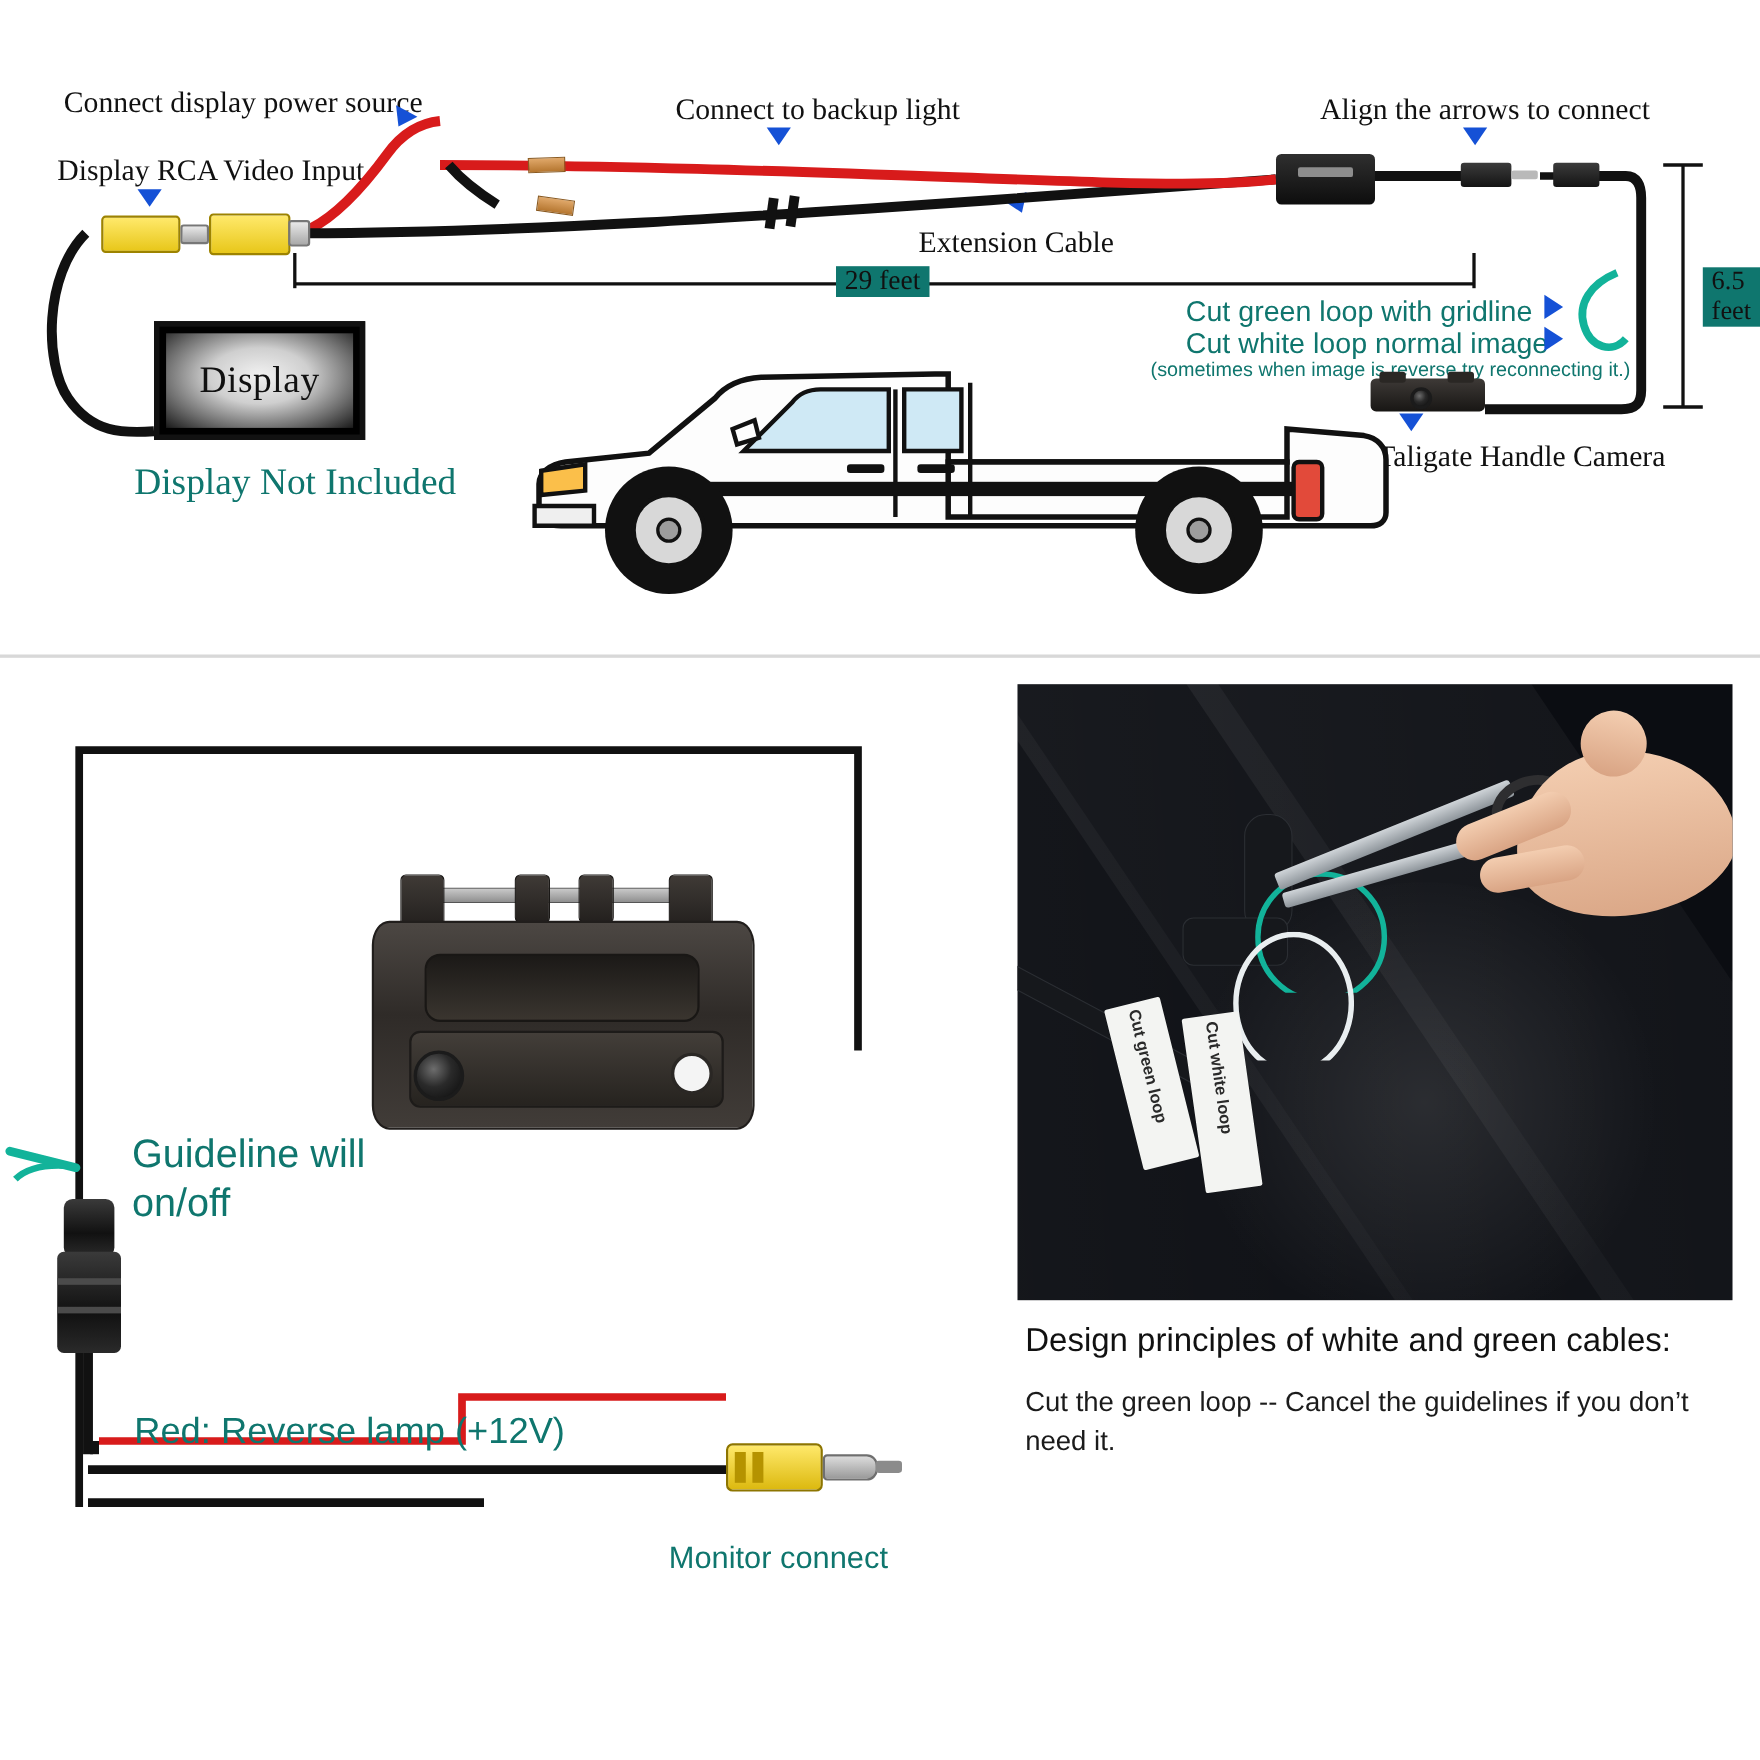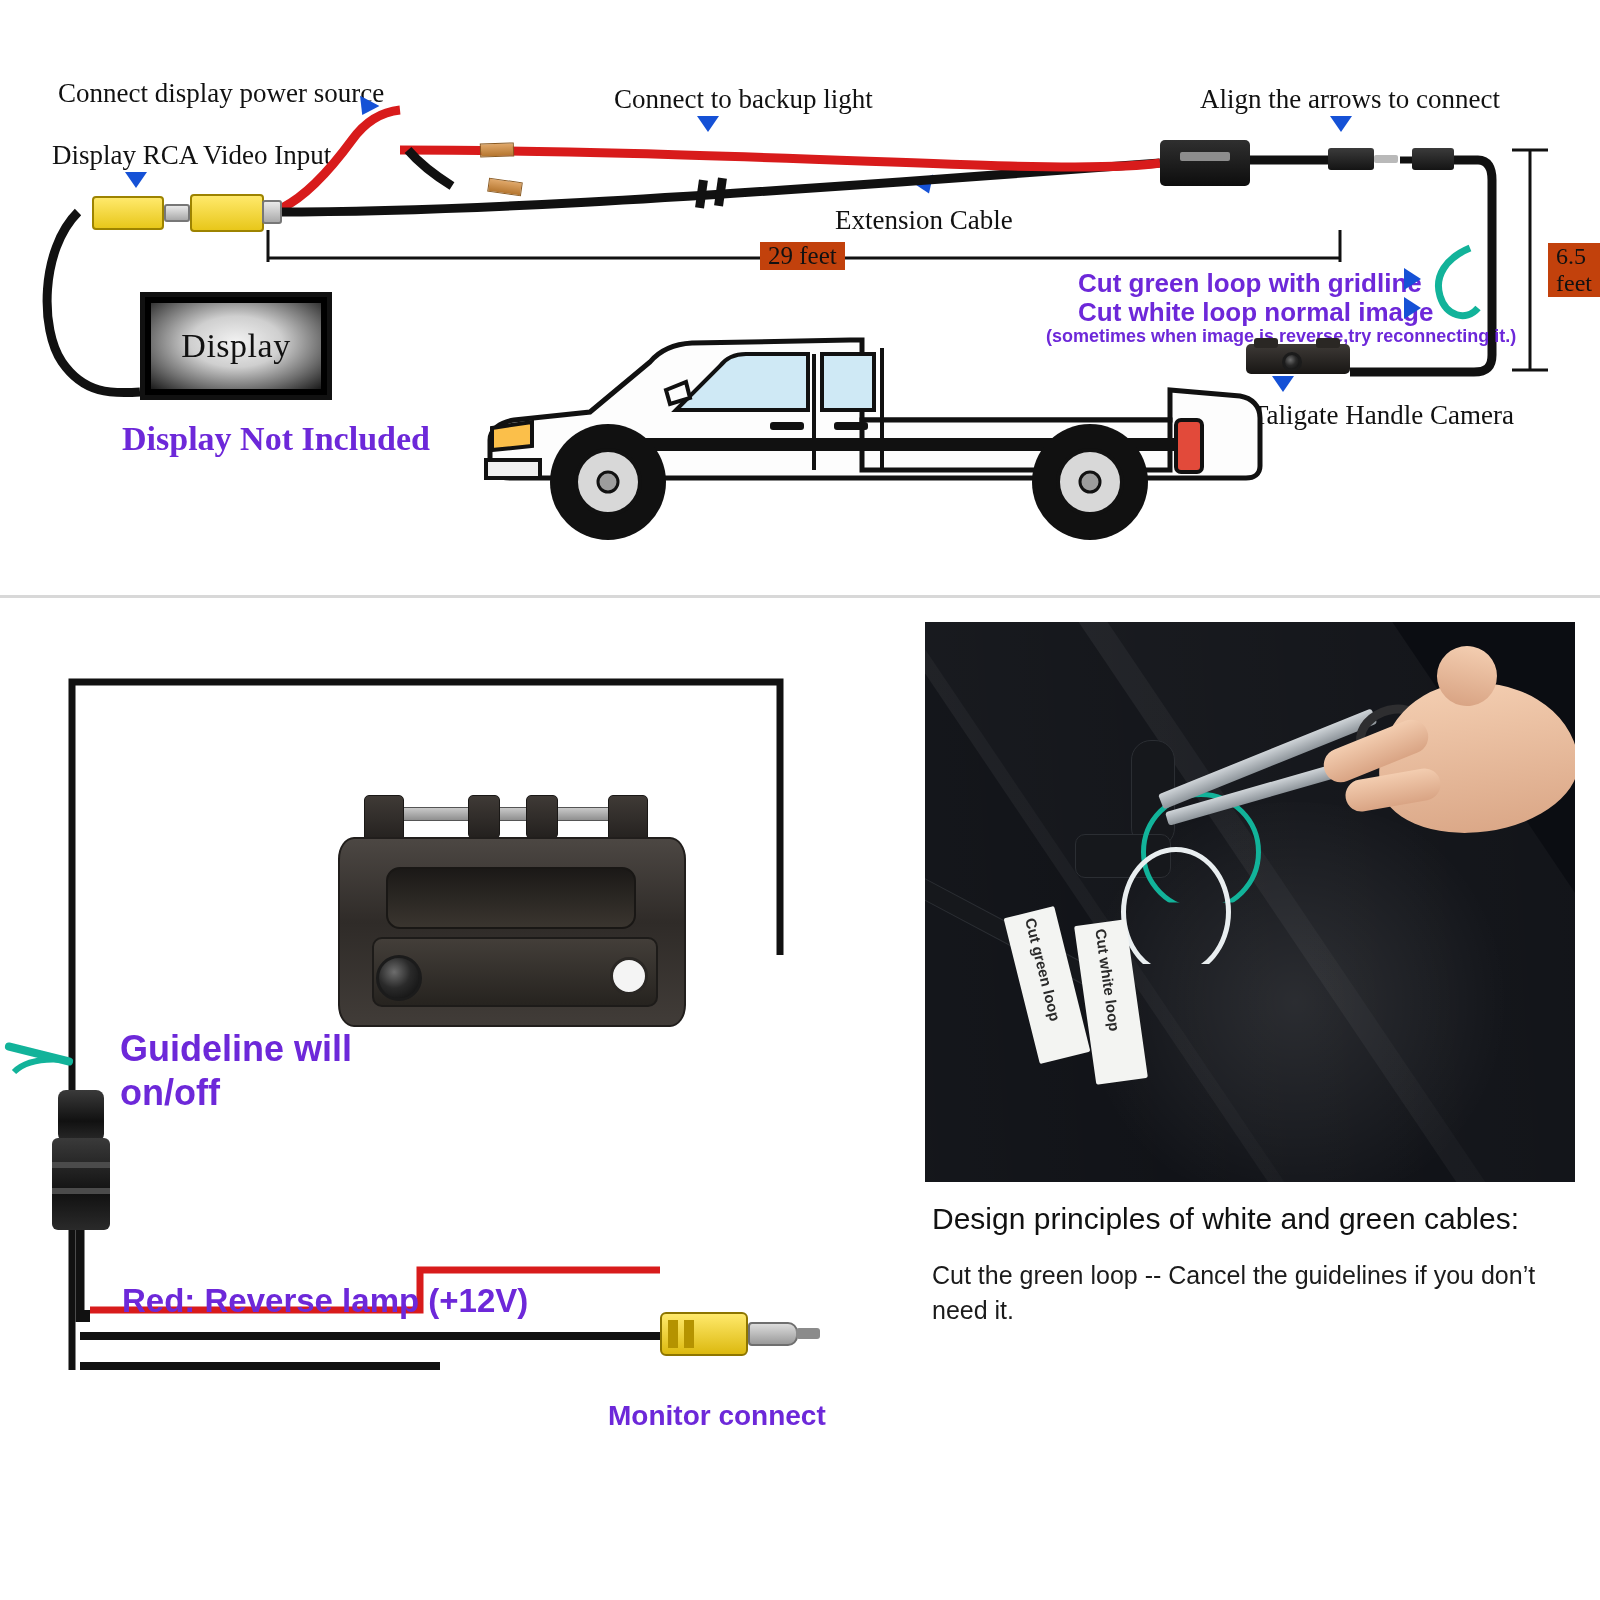--- a/index.html
+++ b/index.html
@@ -9,21 +9,21 @@
     background: #ffffff;
     font-family: "Liberation Sans", sans-serif;
     position: relative;
     overflow: hidden;
   }
   .page { position: absolute; inset: 0; }
 
   
   .abs { position: absolute; }
   .lbl { position: absolute; font-family: "Liberation Serif", serif; color: #111; white-space: nowrap; }
-  .lbl-b { position: absolute; font-family: "Liberation Sans", sans-serif; font-weight: bold; color: #6d28d9; white-space: nowrap; }
+  .lbl-b { position: absolute; font-family: "Liberation Sans", sans-serif; font-weight: normal; color: #0f766e; white-space: nowrap; }
   .arrow-blue {
     position: absolute;
     width: 0; height: 0;
     border-left: 11px solid transparent;
     border-right: 11px solid transparent;
     border-top: 16px solid #1551d6;
   }
   .arrow-blue-r {
     position: absolute;
     width: 0; height: 0;
@@ -58,21 +58,21 @@
     background: linear-gradient(#ffe96b, #e8c71a);
     border: 2px solid #9d8300;
     border-radius: 4px;
   }
   .rca-barrel {
     position: absolute;
     background: linear-gradient(#e9e9e9, #a9a9a9);
     border: 2px solid #777;
     border-radius: 3px;
   }
-  .measure-txt { position: absolute; font-family: "Liberation Serif", serif; font-size: 25px; color: #111; background: #c2410c; padding: 0 8px; }
+  .measure-txt { position: absolute; font-family: "Liberation Serif", serif; font-size: 25px; color: #111; background: #0f766e; padding: 0 8px; }
 
   
   #divider { position: absolute; left: 0; top: 595px; width: 1600px; height: 3px; background: #d8d8d8; }
 
   
   #bl-panel { position: absolute; left: 0; top: 610px; width: 920px; height: 990px; }
 
   
   .handle-wrap { position: absolute; }
   .handle-body {

